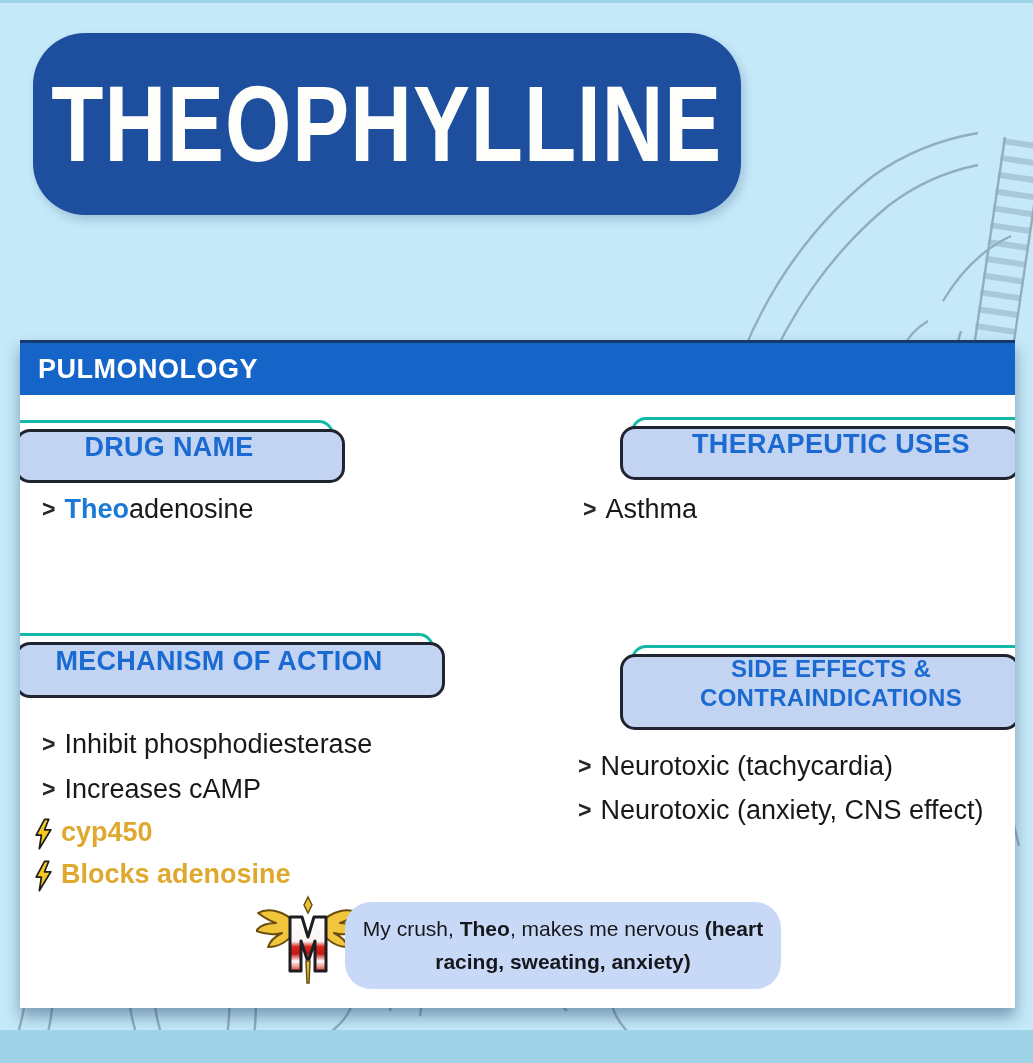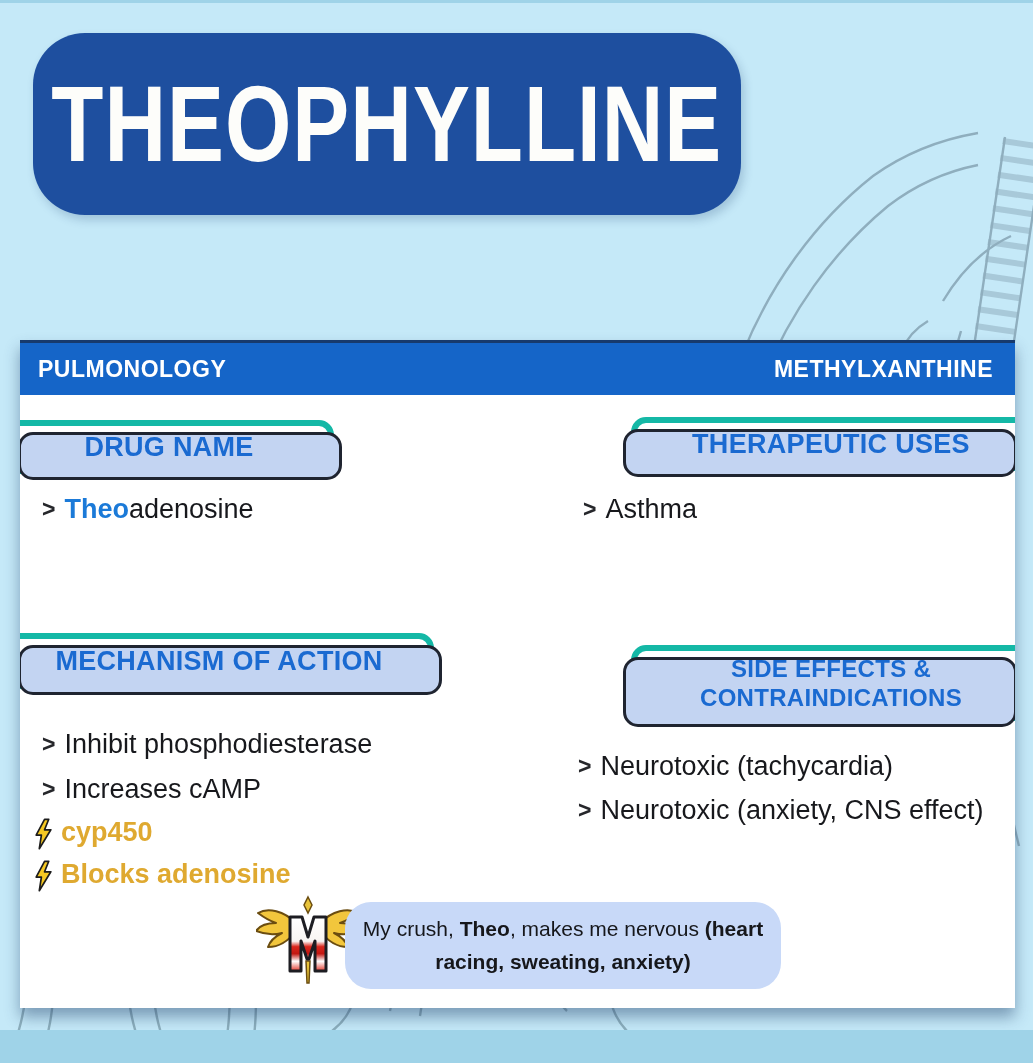--- a/index.html
+++ b/index.html
@@ -46,29 +46,29 @@
   }
   .card-header{
     position:absolute;left:0;top:0;right:0;height:55px;
     background:#1565c8;
     border-top:3px solid #173a6d;
     box-sizing:border-box;
     display:flex;align-items:center;justify-content:space-between;
     padding:0 22px 0 18px;
   }
   .card-header span{
-    color:#ffffff;font-weight:800;font-size:23px;letter-spacing:.5px;
+    color:#ffffff;font-weight:800;font-size:27px;letter-spacing:.5px;
   }
   .card-body{position:absolute;left:0;top:55px;right:0;bottom:0;}
 
   
   .secbox{
     position:absolute;z-index:0;
     background:#ffffff;
-    border:6px solid #14b8a6;
+    border:3px solid #14b8a6;
     border-radius:15px;
     display:flex;align-items:center;justify-content:center;
     text-align:center;
     color:#1a6ad1;font-weight:800;font-size:27px;letter-spacing:.3px;
     box-sizing:border-box;
   }
   .secbox::before{
     content:"";position:absolute;inset:-3px;
     border:3px solid #1f2430;border-radius:15px;
     background:#c3d4f2;z-index:-1;
@@ -142,21 +142,20 @@
   </svg>
 
   <div class="banner">
     <span class="banner-title">THEOPHYLLINE</span>
   </div>
 
   <div class="card">
 
     <div class="card-header">
       <span>PULMONOLOGY</span>
-      <span>METHYLXANTHINE</span>
     </div>
 
     <div class="card-body">
 
       <div class="secbox shadow-right" style="left:-16px;top:25px;width:330px;height:54px;">
         <span>DRUG NAME</span>
       </div>
       <div class="bullet" style="left:22px;top:99px;">
         <span class="marker">&gt;</span>
         <span><b class="blue-bold">Theo</b><span>adenosine</span></span>

